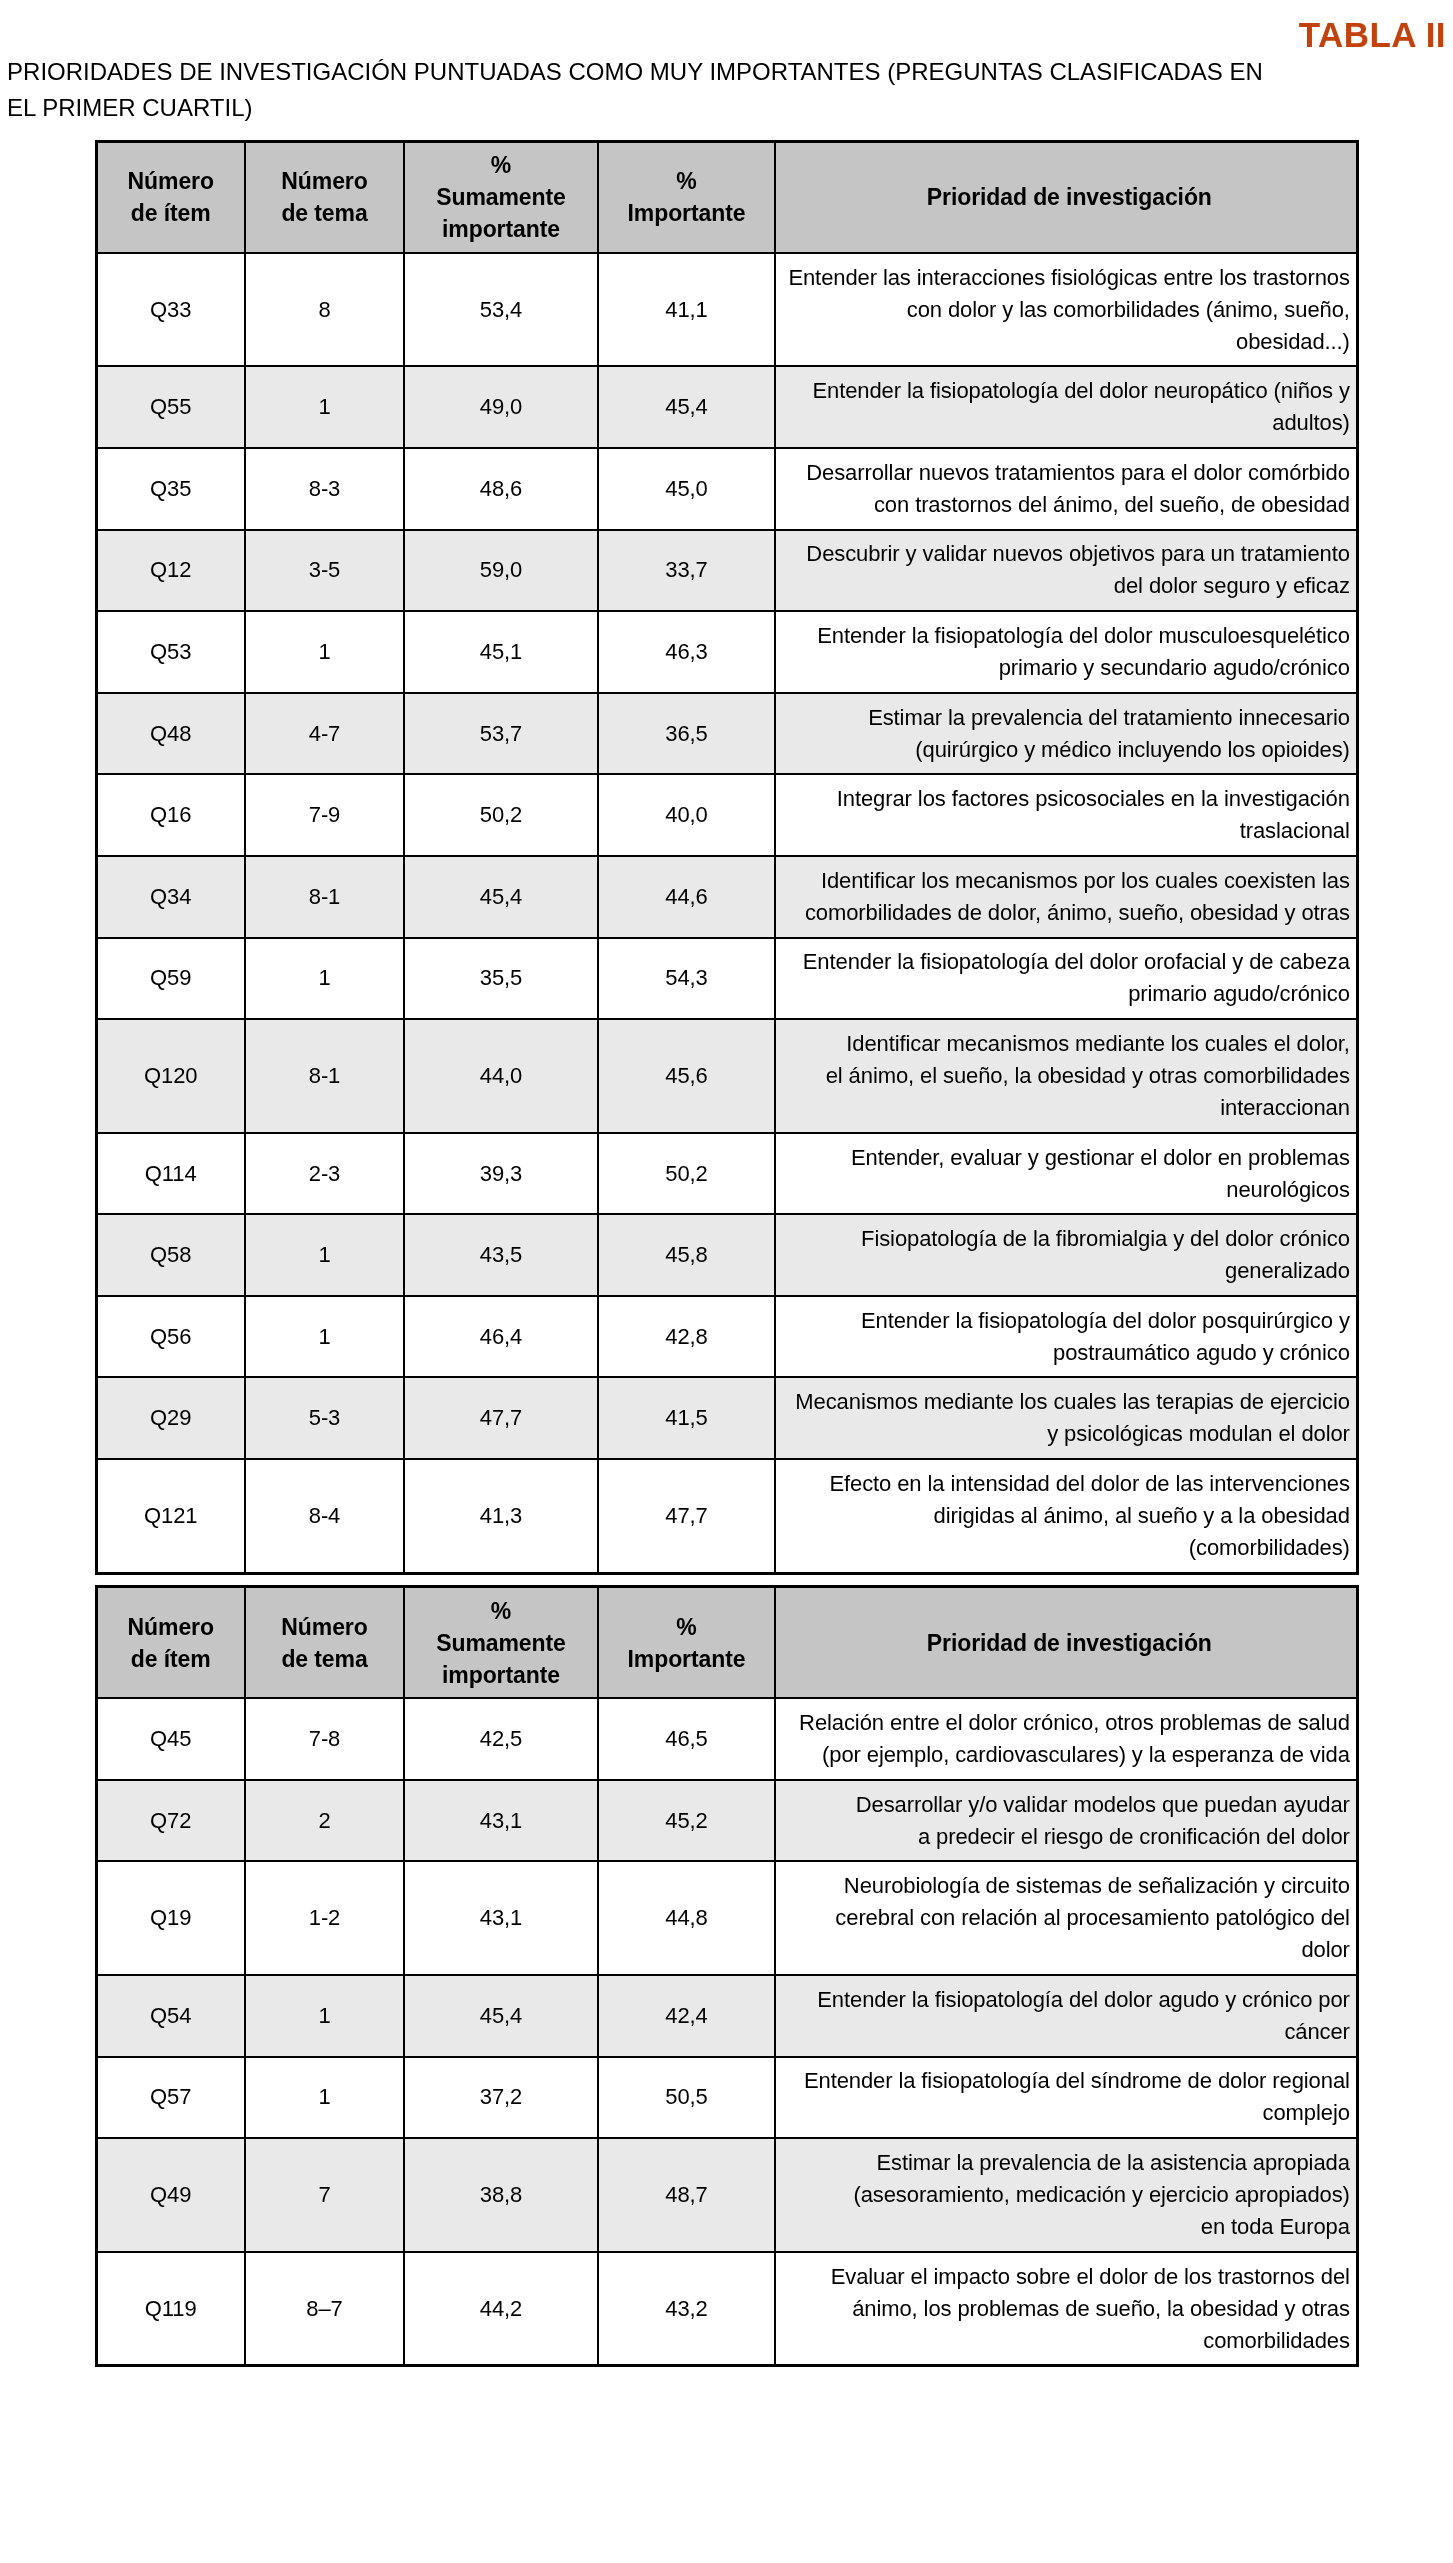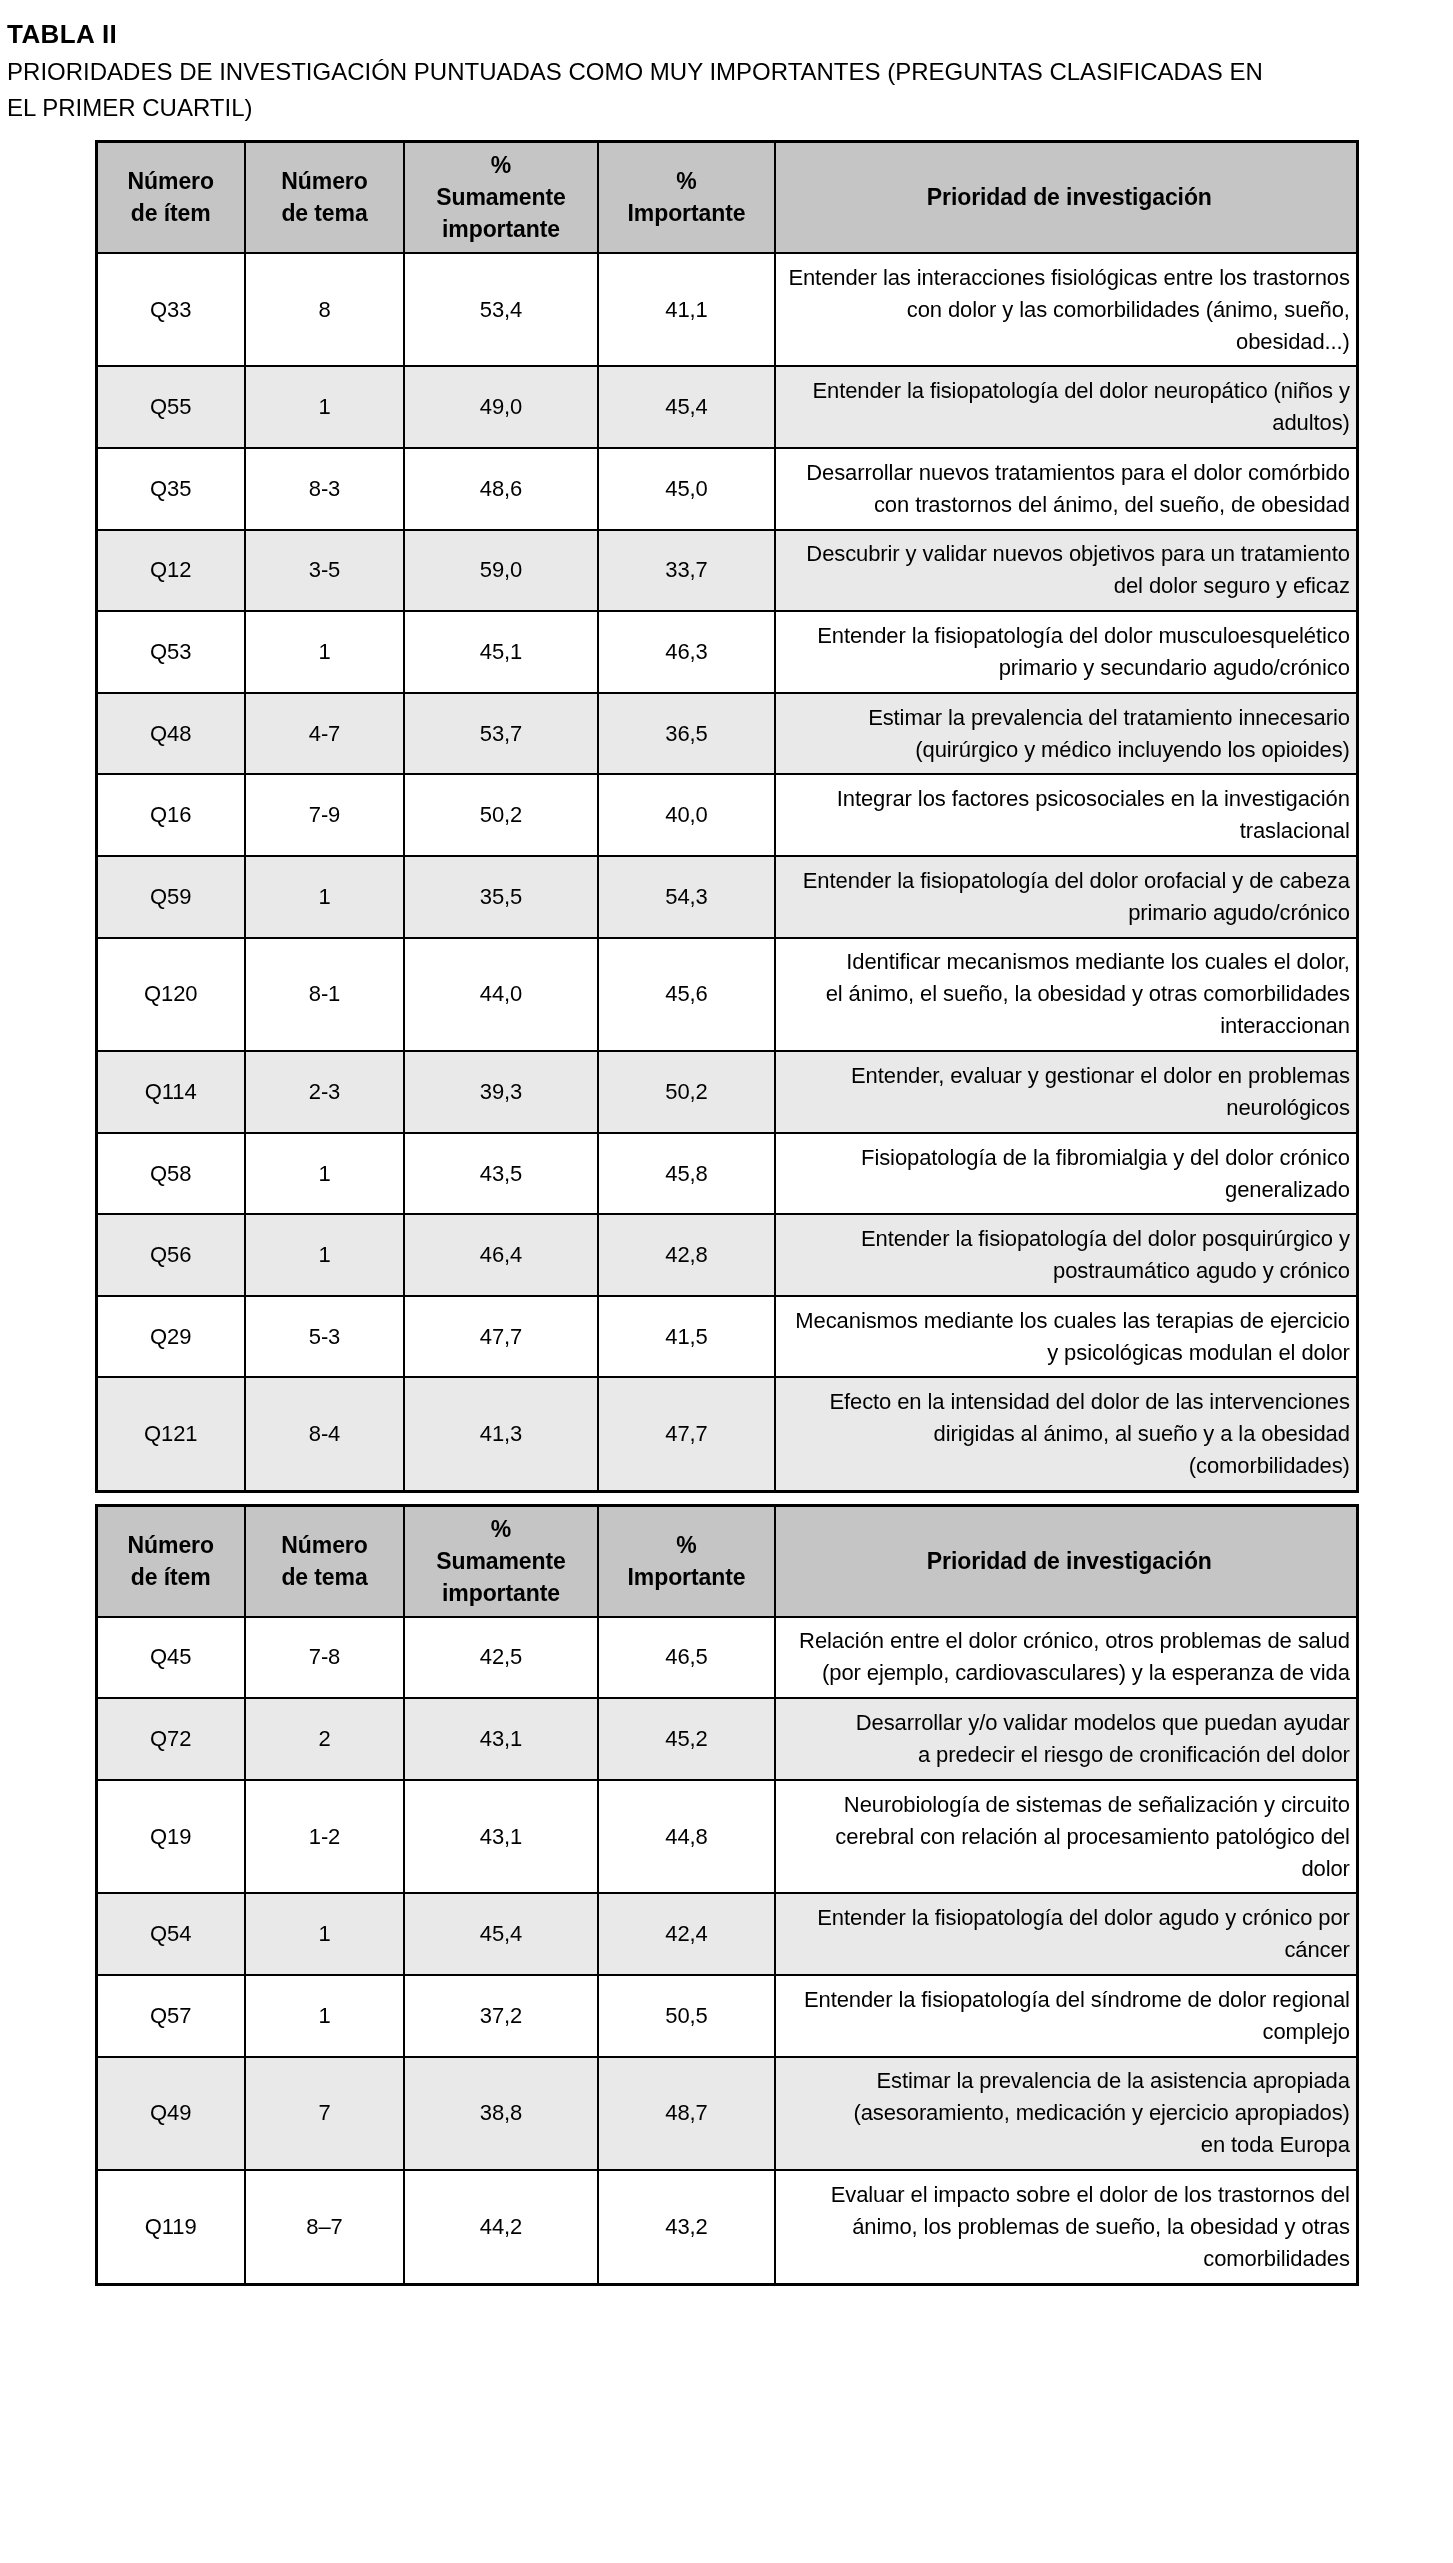--- a/index.html
+++ b/index.html
@@ -10,24 +10,24 @@
     height: 2563px;
     font-family: "Liberation Sans", sans-serif;
     color: #000;
   }
   .page {
     box-sizing: border-box;
     width: 1453px;
     padding: 18.5px 7.1px 0 7.1px;
   }
   .title {
-    text-align: left;
-    font-size: 26px;
+    text-align: right;
+    font-size: 35px;
     font-weight: bold;
-    color: #000000;
+    color: #c2410c;
     letter-spacing: 0.4px;
     line-height: 31px;
   }
   .subtitle {
     text-align: left;
     font-size: 24px;
     font-weight: 400;
     color: #000;
     line-height: 36px;
     white-space: pre-line;
@@ -167,20 +167,28 @@
   </tr>
         <tr>
     <td class="c-item">Q16</td>
     <td class="c-theme">7-9</td>
     <td class="c-very">50,2</td>
     <td class="c-imp">40,0</td>
     <td class="c-priority">Integrar los factores psicosociales en la investigación
 traslacional</td>
   </tr>
         <tr>
+    <td class="c-item">Q34</td>
+    <td class="c-theme">8-1</td>
+    <td class="c-very">45,4</td>
+    <td class="c-imp">44,6</td>
+    <td class="c-priority">Identificar los mecanismos por los cuales coexisten las
+comorbilidades de dolor, ánimo, sueño, obesidad y otras</td>
+  </tr>
+        <tr>
     <td class="c-item">Q59</td>
     <td class="c-theme">1</td>
     <td class="c-very">35,5</td>
     <td class="c-imp">54,3</td>
     <td class="c-priority">Entender la fisiopatología del dolor orofacial y de cabeza
 primario agudo/crónico</td>
   </tr>
         <tr>
     <td class="c-item">Q120</td>
     <td class="c-theme">8-1</td>

